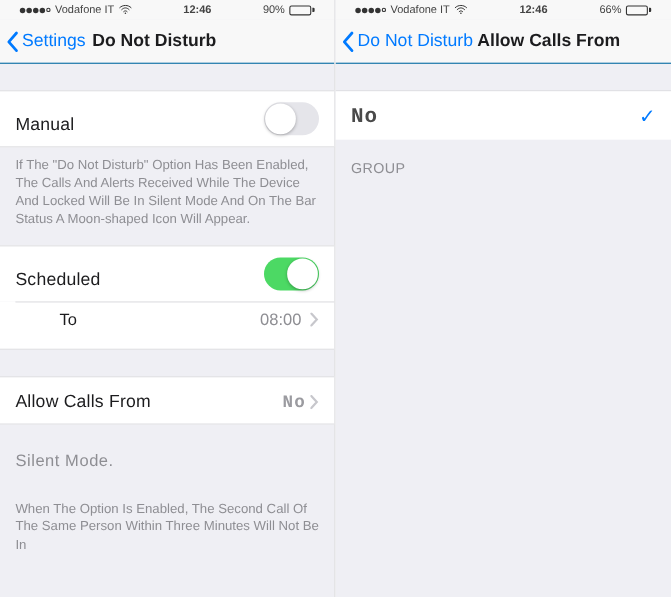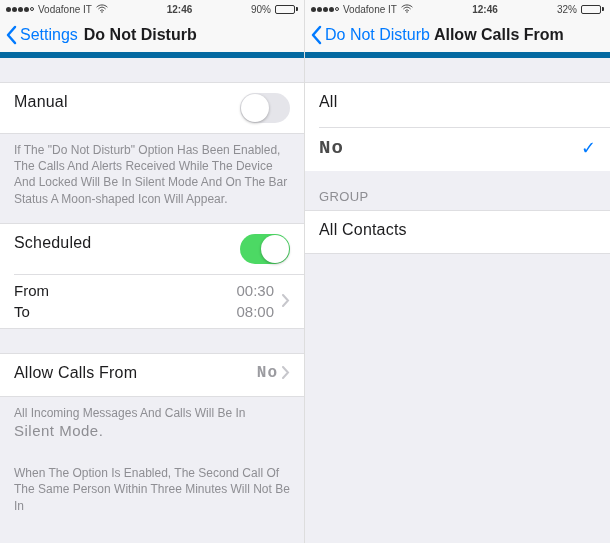--- a/index.html
+++ b/index.html
@@ -19,21 +19,21 @@
   .pane-left { width: 305px; border-right: 1px solid #ddd; }
   .pane-right { width: 305px; }
 
   
   .status-bar {
     height: 18px;
     background: #f8f8f8;
     display: flex;
     align-items: center;
     justify-content: space-between;
-    padding: 0 6px;
+    padding: 0 18px;
     font-size: 10px;
     color: #444;
   }
   .status-left, .status-right { display: flex; align-items: center; gap: 4px; }
   .signal-dots {
     display: inline-flex;
     gap: 1px;
   }
   .dot {
     width: 5px; height: 5px; border-radius: 50%;
@@ -48,21 +48,21 @@
     width: 20px; height: 9px; border: 1px solid #333; border-radius: 2px;
     position: relative;
   }
   .batt-fill { height: 100%; background: #333; }
   .batt-tip { width: 2px; height: 4px; background: #333; border-radius: 0 1px 1px 0; }
 
   
   .nav {
     height: 40px;
     background: #f8f8f8;
-    border-bottom: 6px solid #0369a1;
+    border-bottom: 1px solid #0369a1;
     display: flex;
     align-items: center;
     padding: 0 6px;
     position: relative;
   }
   .nav-back {
     display: flex;
     align-items: center;
     color: #007aff;
     font-size: 16px;
@@ -87,21 +87,21 @@
 
   
   .spacer { height: 24px; }
   .spacer-sm { height: 12px; }
 
   .row {
     background: #fff;
     min-height: 44px;
     padding: 10px 14px;
     display: flex;
-    align-items: flex-start;
+    align-items: flex-end;
     justify-content: space-between;
     font-size: 16px;
     color: #1c1c1e;
   }
   .row + .row { position: relative; }
   .row + .row::before {
     content: "";
     position: absolute;
     left: 14px; right: 0; top: 0;
     height: 1px;
@@ -234,25 +234,21 @@
 
   <div class="row group-top">
     <span class="row-label">Scheduled</span>
     <span class="toggle on">
         <span class="knob"></span>
       </span>
   </div>
   <div class="row group-bot" style="display:block;padding:6px 14px;position:relative;">
     <div style="display:flex;justify-content:space-between;align-items:center;">
       <div style="flex:1">
-        <div class="sub-row" style="padding:2px 0;">
-          <span>From</span>
-          <span class="v">00:30</span>
-        </div>
-        <div class="sub-row" style="padding:2px 0;">
+        <div class="sub-row" style="padding:2px 0;margin-left:40px;">
           <span>To</span>
           <span class="v">08:00</span>
         </div>
       </div>
       <svg class="chev-right" viewBox="0 0 8 13" style="margin-left:8px;">
           <path d="M1 1 L6 6.5 L1 12" stroke-width="2" fill="none" stroke-linecap="round"></path>
         </svg>
     </div>
   </div>
 
@@ -261,21 +257,21 @@
   <div class="row group-top group-bot">
     <span class="row-label">Allow Calls From</span>
     <span class="row-value">
       <span class="serif-style">No</span>
       <svg class="chev-right" viewBox="0 0 8 13">
           <path d="M1 1 L6 6.5 L1 12" stroke-width="2" fill="none" stroke-linecap="round"></path>
         </svg>
     </span>
   </div>
   <div class="footer-text">
-    <span>All Incoming Messages And Calls Will Be In</span><br>
+    <br>
     <span class="silent-emph">Silent Mode.</span>
   </div>
 
   <div class="spacer-sm"></div>
 
   <div class="footer-text">
     <span>When The Option Is Enabled, The Second Call Of The Same Person Within Three Minutes Will Not Be In</span><br>
     
   </div>
 
@@ -293,21 +289,21 @@
           <span class="dot empty"></span>
       </span>
       <span>Vodafone IT</span>
       <svg class="wifi-svg" viewBox="0 0 20 14">
           <path d="M1 4 C6 -1 14 -1 19 4 M4 7 C8 3 12 3 16 7 M7 10 C9 8 11 8 13 10" stroke="#333" stroke-width="1.5" fill="none"></path>
           <circle cx="10" cy="12" r="1.2" fill="#333"></circle>
         </svg>
     </div>
     <div style="font-weight:600">12:46</div>
     <div class="status-right">
-      <span>32%</span>
+      <span>66%</span>
       <span class="batt">
         <span class="batt-body"><span class="batt-fill" style="width:66%"></span></span>
         <span class="batt-tip"></span>
       </span>
     </div>
   </div>
 
   <div class="nav">
     <div class="nav-right-combo">
       <div class="nav-back">
@@ -317,27 +313,21 @@
         <span>Do Not Disturb</span>
       </div>
       <span class="nav-title-inline" style="margin-left:4px;">Allow Calls From</span>
     </div>
   </div>
 
   <div class="spacer"></div>
 
   <div class="group-top">
     <div class="row">
-      <span class="row-label">All</span>
-    </div>
-    <div class="row">
       <span class="row-label serif-style dark" style="font-size:19px;">No</span>
       <span class="check">✓</span>
     </div>
   </div>
 
   <div class="section-header">GROUP</div>
 
-  <div class="row group-top group-bot">
-    <span class="row-label">All Contacts</span>
-  </div>
 
 </div>
 
 </body></html>

